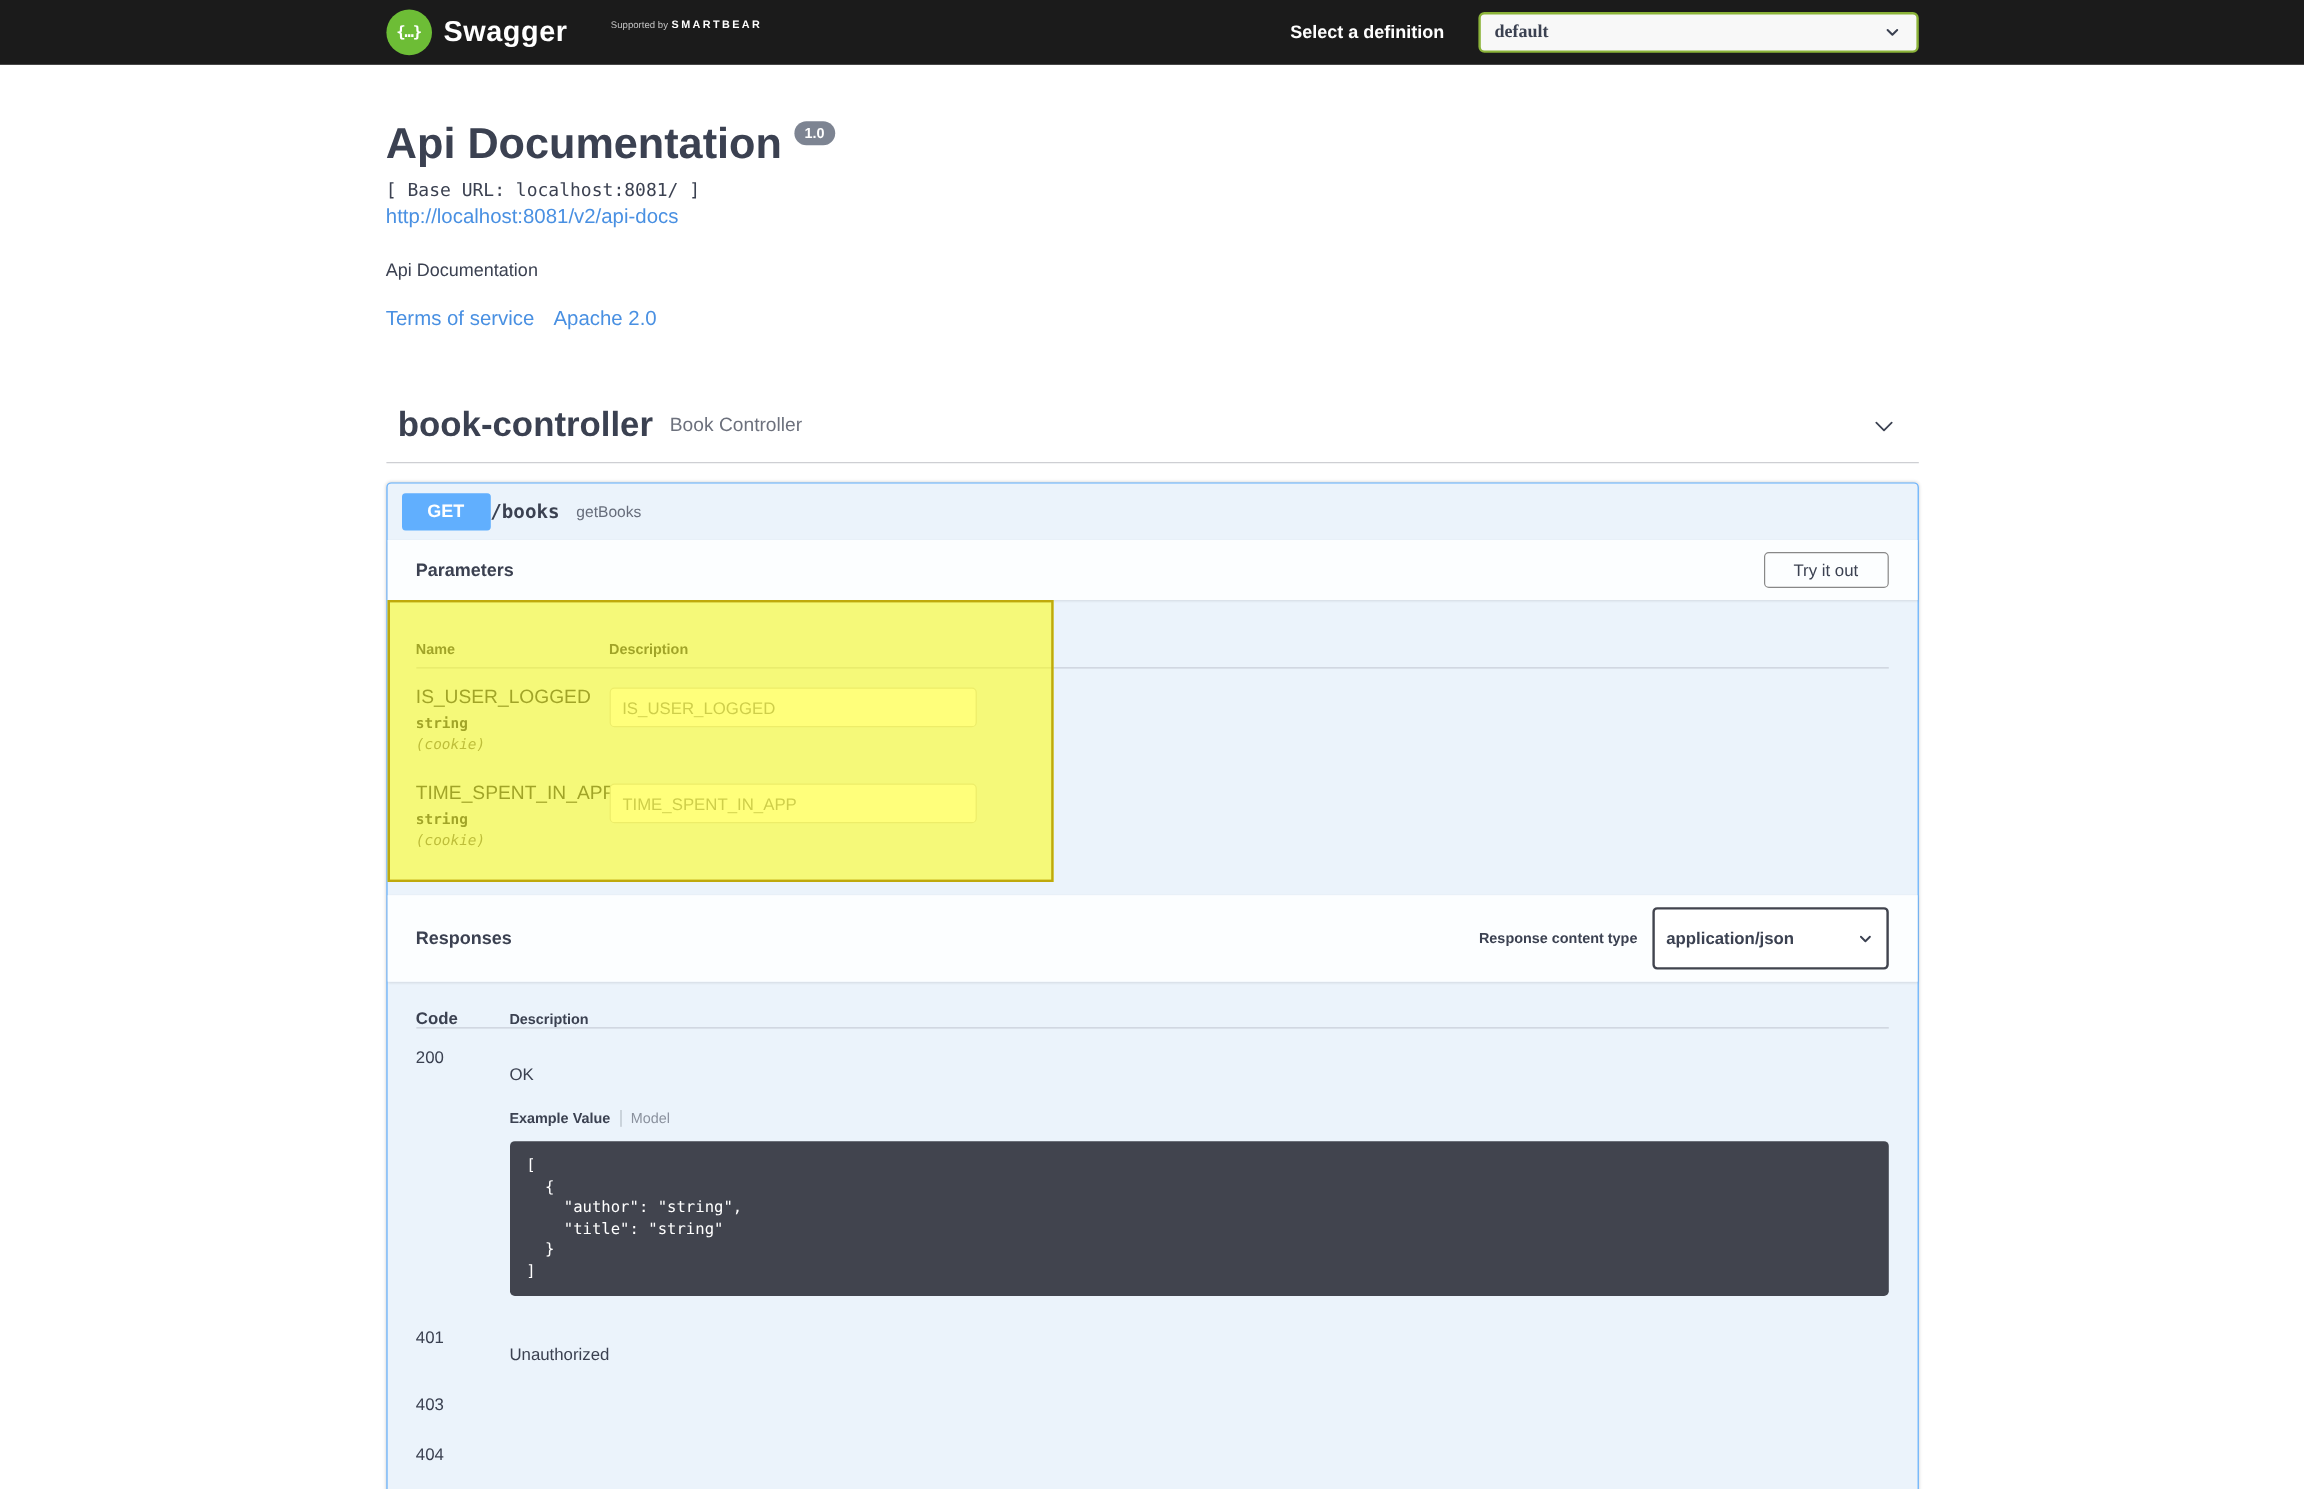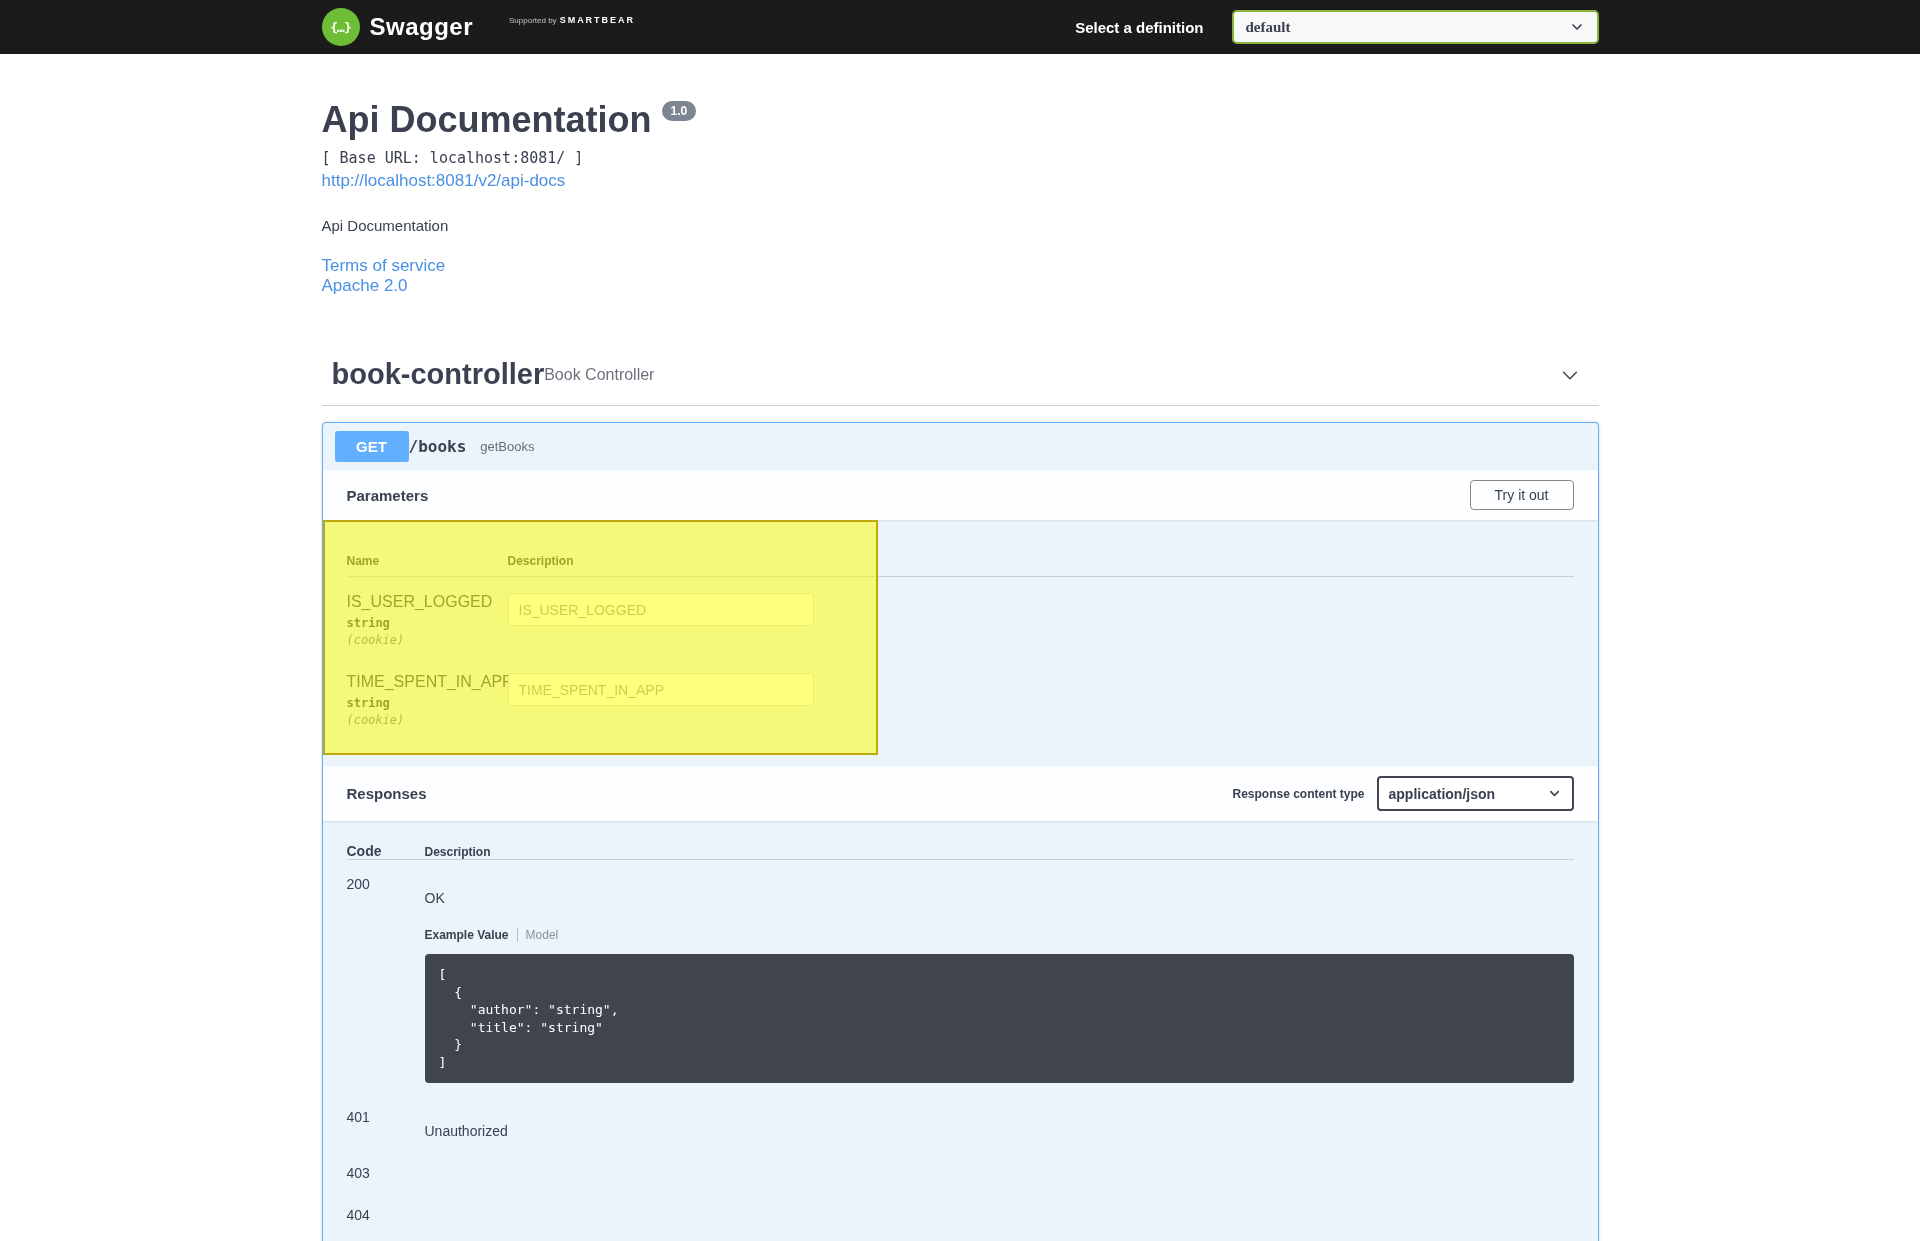--- a/index.html
+++ b/index.html
@@ -50,30 +50,30 @@
     background: #7d8492; color: #fff; font-size: 12px; font-weight: bold;
     padding: 3px 9px; border-radius: 50px;
   }
   .base-url {
     font-family: "DejaVu Sans Mono", monospace; font-size: 15px;
     color: #3b4151; margin-top: 8px;
   }
   a.link { color: #4990e2; text-decoration: none; font-size: 17px; }
   .api-docs-link { display: inline-block; margin-top: 4px; }
   .info-description { font-size: 15px; margin-top: 26px; }
-  .info-links { margin-top: 22px; display: flex; flex-direction: column; gap: 0; }
+  .info-links { margin-top: 22px; display: flex; gap: 16px; }
 
   
   .tag-section { margin-top: 62px; }
   .tag-header {
     display: flex; align-items: center; padding: 0 0 14px 10px;
     border-bottom: 1px solid rgba(59,65,81,.25); cursor: pointer;
   }
   .tag-name { font-size: 29px; font-weight: bold; color: #3b4151; }
-  .tag-desc { font-size: 16px; color: #3b4151; opacity: .75; }
+  .tag-desc { font-size: 16px; color: #3b4151; opacity: .75; margin-left: 14px; }
   .tag-arrow { margin-left: auto; margin-right: 18px; }
 
   
   .opblock {
     margin-top: 16px; border: 1px solid #61affe; border-radius: 4px;
     background: #ebf3fb; box-shadow: 0 0 3px rgba(0,0,0,.19);
   }
   .opblock-summary {
     display: flex; align-items: center; padding: 8px 12px; cursor: pointer;
   }
@@ -121,21 +121,21 @@
     padding: 8px 10px; font-size: 14px; color: #3b4151; background: #fff;
     font-family: "Liberation Sans", sans-serif;
   }
   .param-input::placeholder { color: #9a9a9a; }
   .param-row + .param-row { margin-top: 10px; }
 
   
   .resp-ct { display: flex; align-items: center; gap: 12px; }
   .resp-ct-label { font-size: 12px; font-weight: bold; color: #3b4151; }
   .content-type-select {
-    width: 197px; height: 35px; background: #fff;
+    width: 197px; height: 52px; background: #fff;
     border: 2px solid #41444e; border-radius: 4px;
     display: flex; align-items: center; justify-content: space-between;
     padding: 0 10px; font-size: 14px; font-weight: bold; color: #3b4151; cursor: pointer;
   }
   .resp-body { padding: 22px 24px 28px 24px; }
   .resp-head {
     display: flex; padding-bottom: 0; border-bottom: 1px solid rgba(59,65,81,.2);
     align-items: baseline;
   }
   .col-code { width: 78px; flex: 0 0 78px; font-size: 14px; font-weight: bold; }

